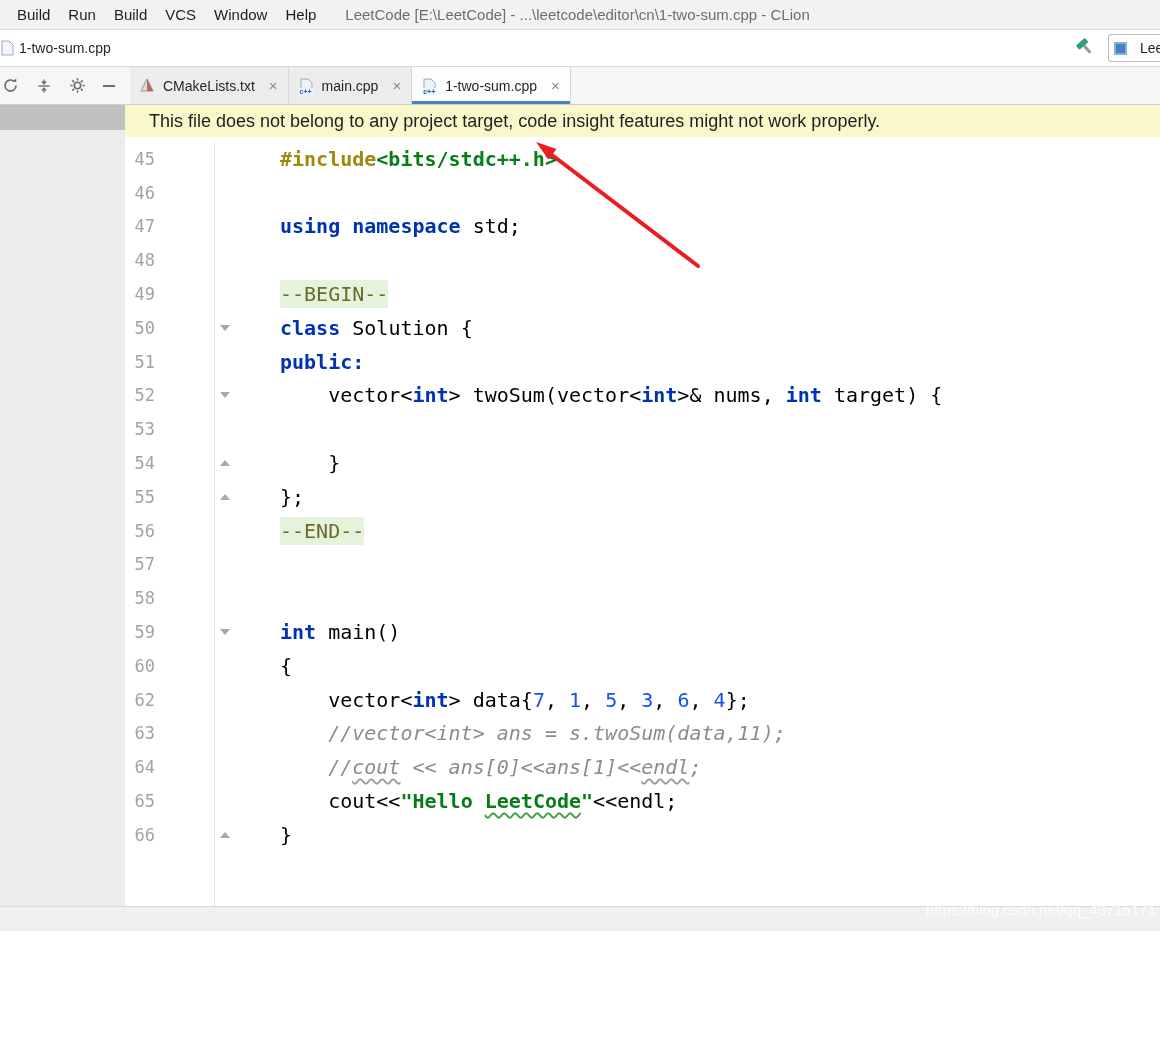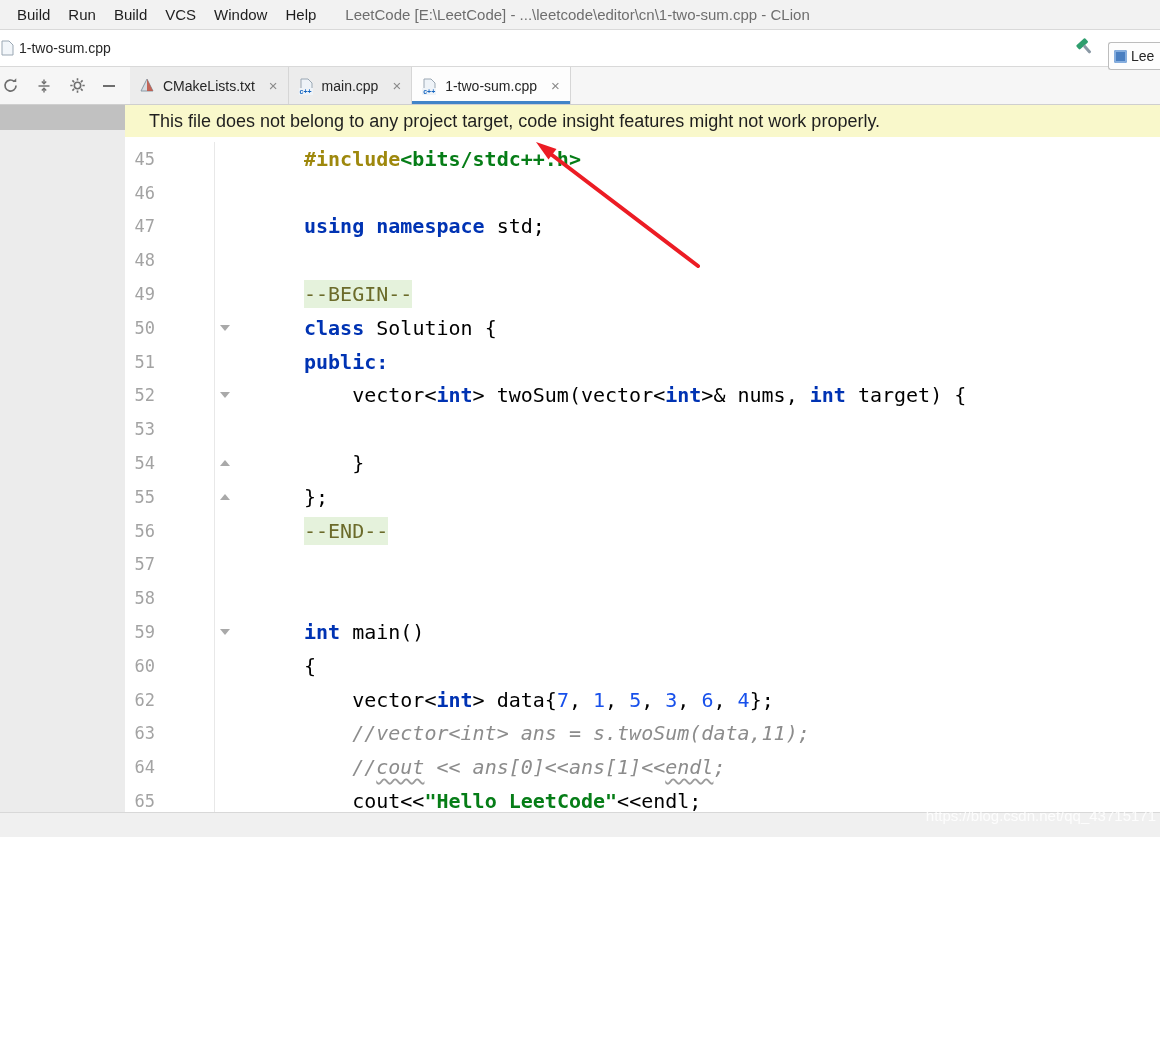--- a/index.html
+++ b/index.html
@@ -1,33 +1,33 @@
 <!DOCTYPE html>
 <html><head>
 <meta charset="utf-8">
 <style>
   * { margin:0; padding:0; box-sizing:border-box; }
   html,body { background:#ffffff; }
   body { width:1160px; height:1037px; font-family:"Liberation Sans","DejaVu Sans",sans-serif; }
-  .root { position:relative; width:1160px; height:837px; overflow:hidden; background:#d946ef; }
+  .root { position:relative; width:1160px; height:931px; overflow:hidden; background:#d946ef; }
 
   
   .menubar { height:30px; background:#f2f2f2; border-bottom:1px solid #d9d9d9;
              display:flex; align-items:center; font-size:15px; color:#1e1e1e; padding-left:8px; }
   .menu-item { padding:0 9px; cursor:default; }
   .window-title { margin-left:20px; color:#6e6e6e; white-space:nowrap; }
 
   
   .crumbbar { height:37px; background:#ffffff; border-bottom:1px solid #d9d9d9;
               display:flex; align-items:center; font-size:14px; color:#262626; position:relative; }
   .crumb-file-icon { margin:0 5px 0 1px; display:inline-flex; }
   .hammer-wrap { position:absolute; right:64px; top:6px; }
-  .runconfig { position:absolute; right:0; top:12px; height:28px; width:52px; border:1px solid #bdbdbd;
+  .runconfig { position:absolute; right:0; top:4px; height:28px; width:52px; border:1px solid #bdbdbd;
                border-right:none; background:#fdfdfd; border-radius:3px 0 0 3px; display:flex;
-               align-items:center; padding-left:5px; gap:4px; overflow:hidden; }
+               align-items:center; padding-left:5px; gap:13px; overflow:hidden; }
   .runconfig-icon { width:13px; height:13px; background:#4a7fc1; border-radius:2px; flex-shrink:0;
                     box-shadow:inset 0 0 0 2px #86aede; }
 
   
   .tabbar { height:38px; background:#f6f6f6; border-bottom:1px solid #cfcfcf; display:flex; align-items:stretch; }
   .panel-icons { width:125px; display:flex; align-items:center; gap:17px; padding-left:2px; flex-shrink:0; }
   .panel-icons .picon { display:inline-flex; cursor:pointer; }
   .minus-bar { width:12px; height:2px; background:#6e6e6e; }
   .tabs { display:flex; align-items:stretch; margin-left:5px; }
   .tab { display:flex; align-items:center; padding:0 10px; gap:8px; background:#ececec;
@@ -55,21 +55,21 @@
   .code-line { display:flex; align-items:center; height:33.8px;
                font-family:"DejaVu Sans Mono",monospace; font-size:20px; white-space:pre;gap:23px; }
   .lnum { width:30px; flex-shrink:0; text-align:right; font-size:17px; color:#a3a3a3;
           font-family:"DejaVu Sans Mono",monospace; }
   .fold { width:59px; flex-shrink:0; display:flex; justify-content:flex-end;
           align-items:center; padding-right:7px; }
   .fold-open { width:0; height:0; border-left:5px solid transparent; border-right:5px solid transparent;
                border-top:6px solid #a9a9a9; }
   .fold-close { width:0; height:0; border-left:5px solid transparent; border-right:5px solid transparent;
                 border-bottom:6px solid #a9a9a9; }
-  .lcontent { padding-left:20px; white-space:pre; color:#000;margin-left:24px; }
+  .lcontent { padding-left:20px; white-space:pre; color:#000; }
 
   .seg-p  { color:#000000; }
   .seg-k  { color:#0033b3; font-weight:bold; }
   .seg-d  { color:#9e880d; font-weight:bold; }
   .seg-s  { color:#067d17; font-weight:bold; }
   .seg-n  { color:#1750eb; }
   .seg-c  { color:#8c8c8c; font-style:italic; }
   .seg-hl { color:#6b6b2a; background:#e5f2dc; padding:2px 0; }
   .seg-ct { color:#8c8c8c; font-style:italic; text-decoration:underline wavy #9c9c9c;
             text-underline-offset:4px; text-decoration-skip-ink:none; }

